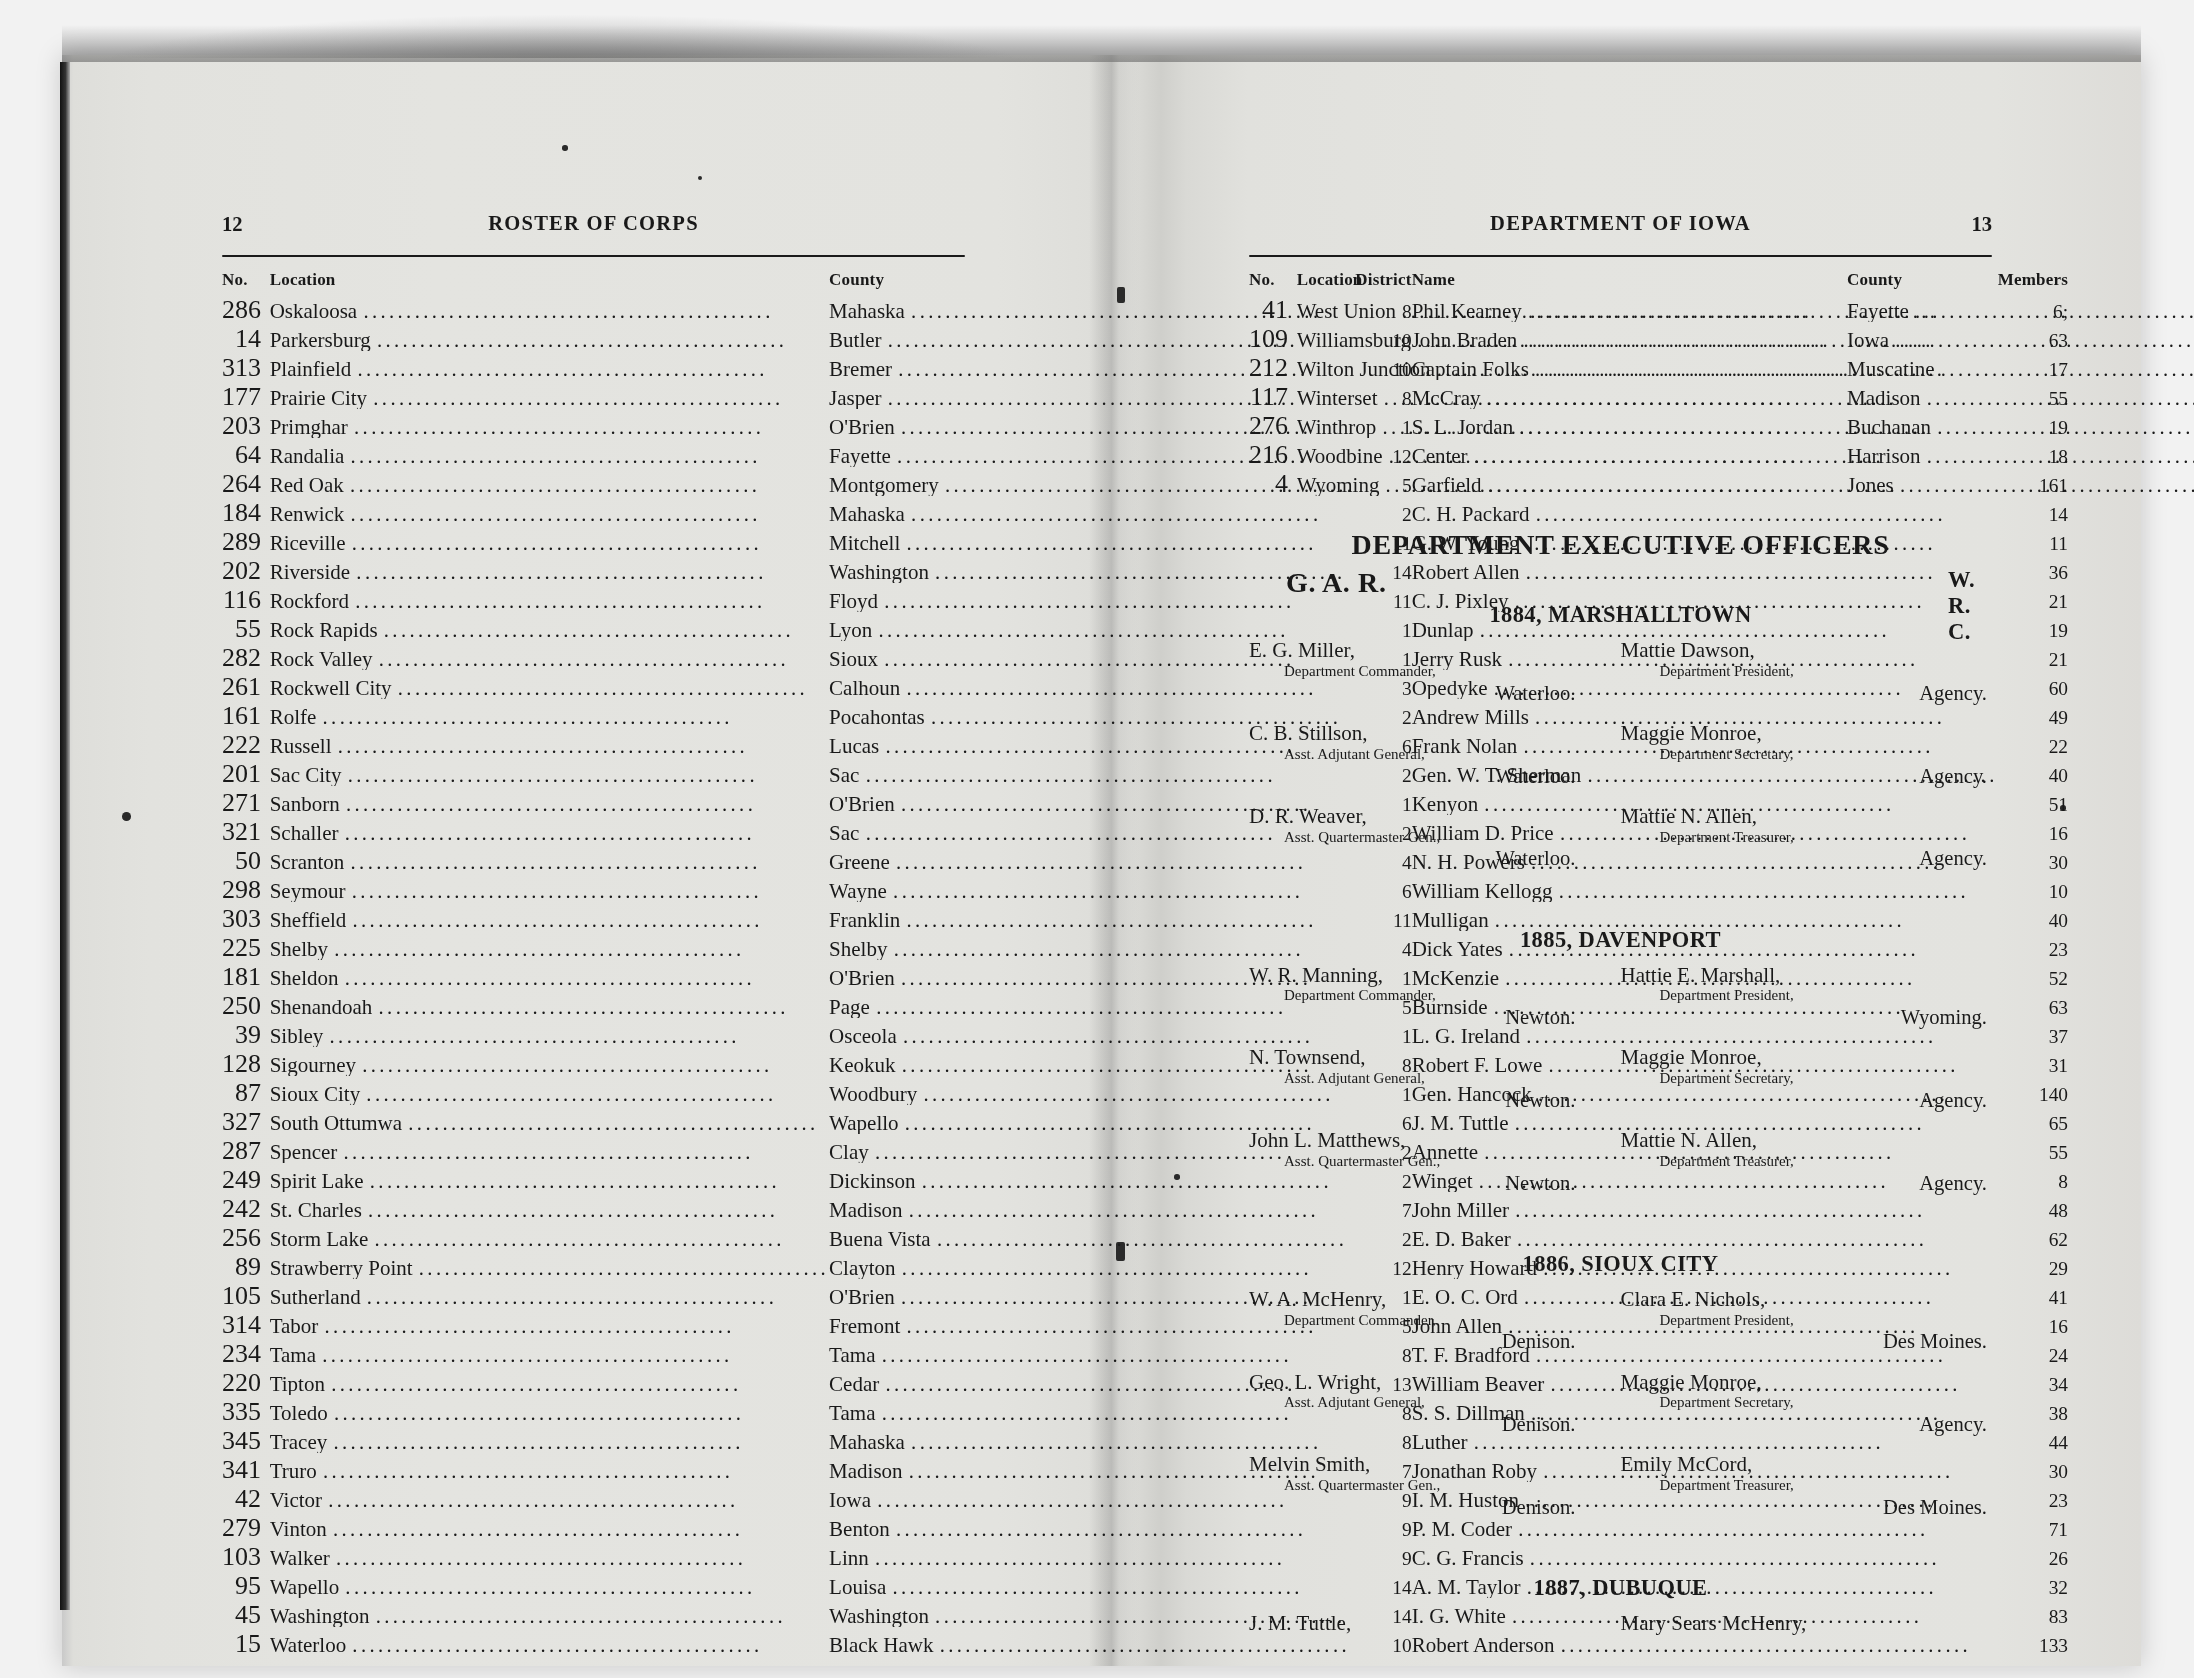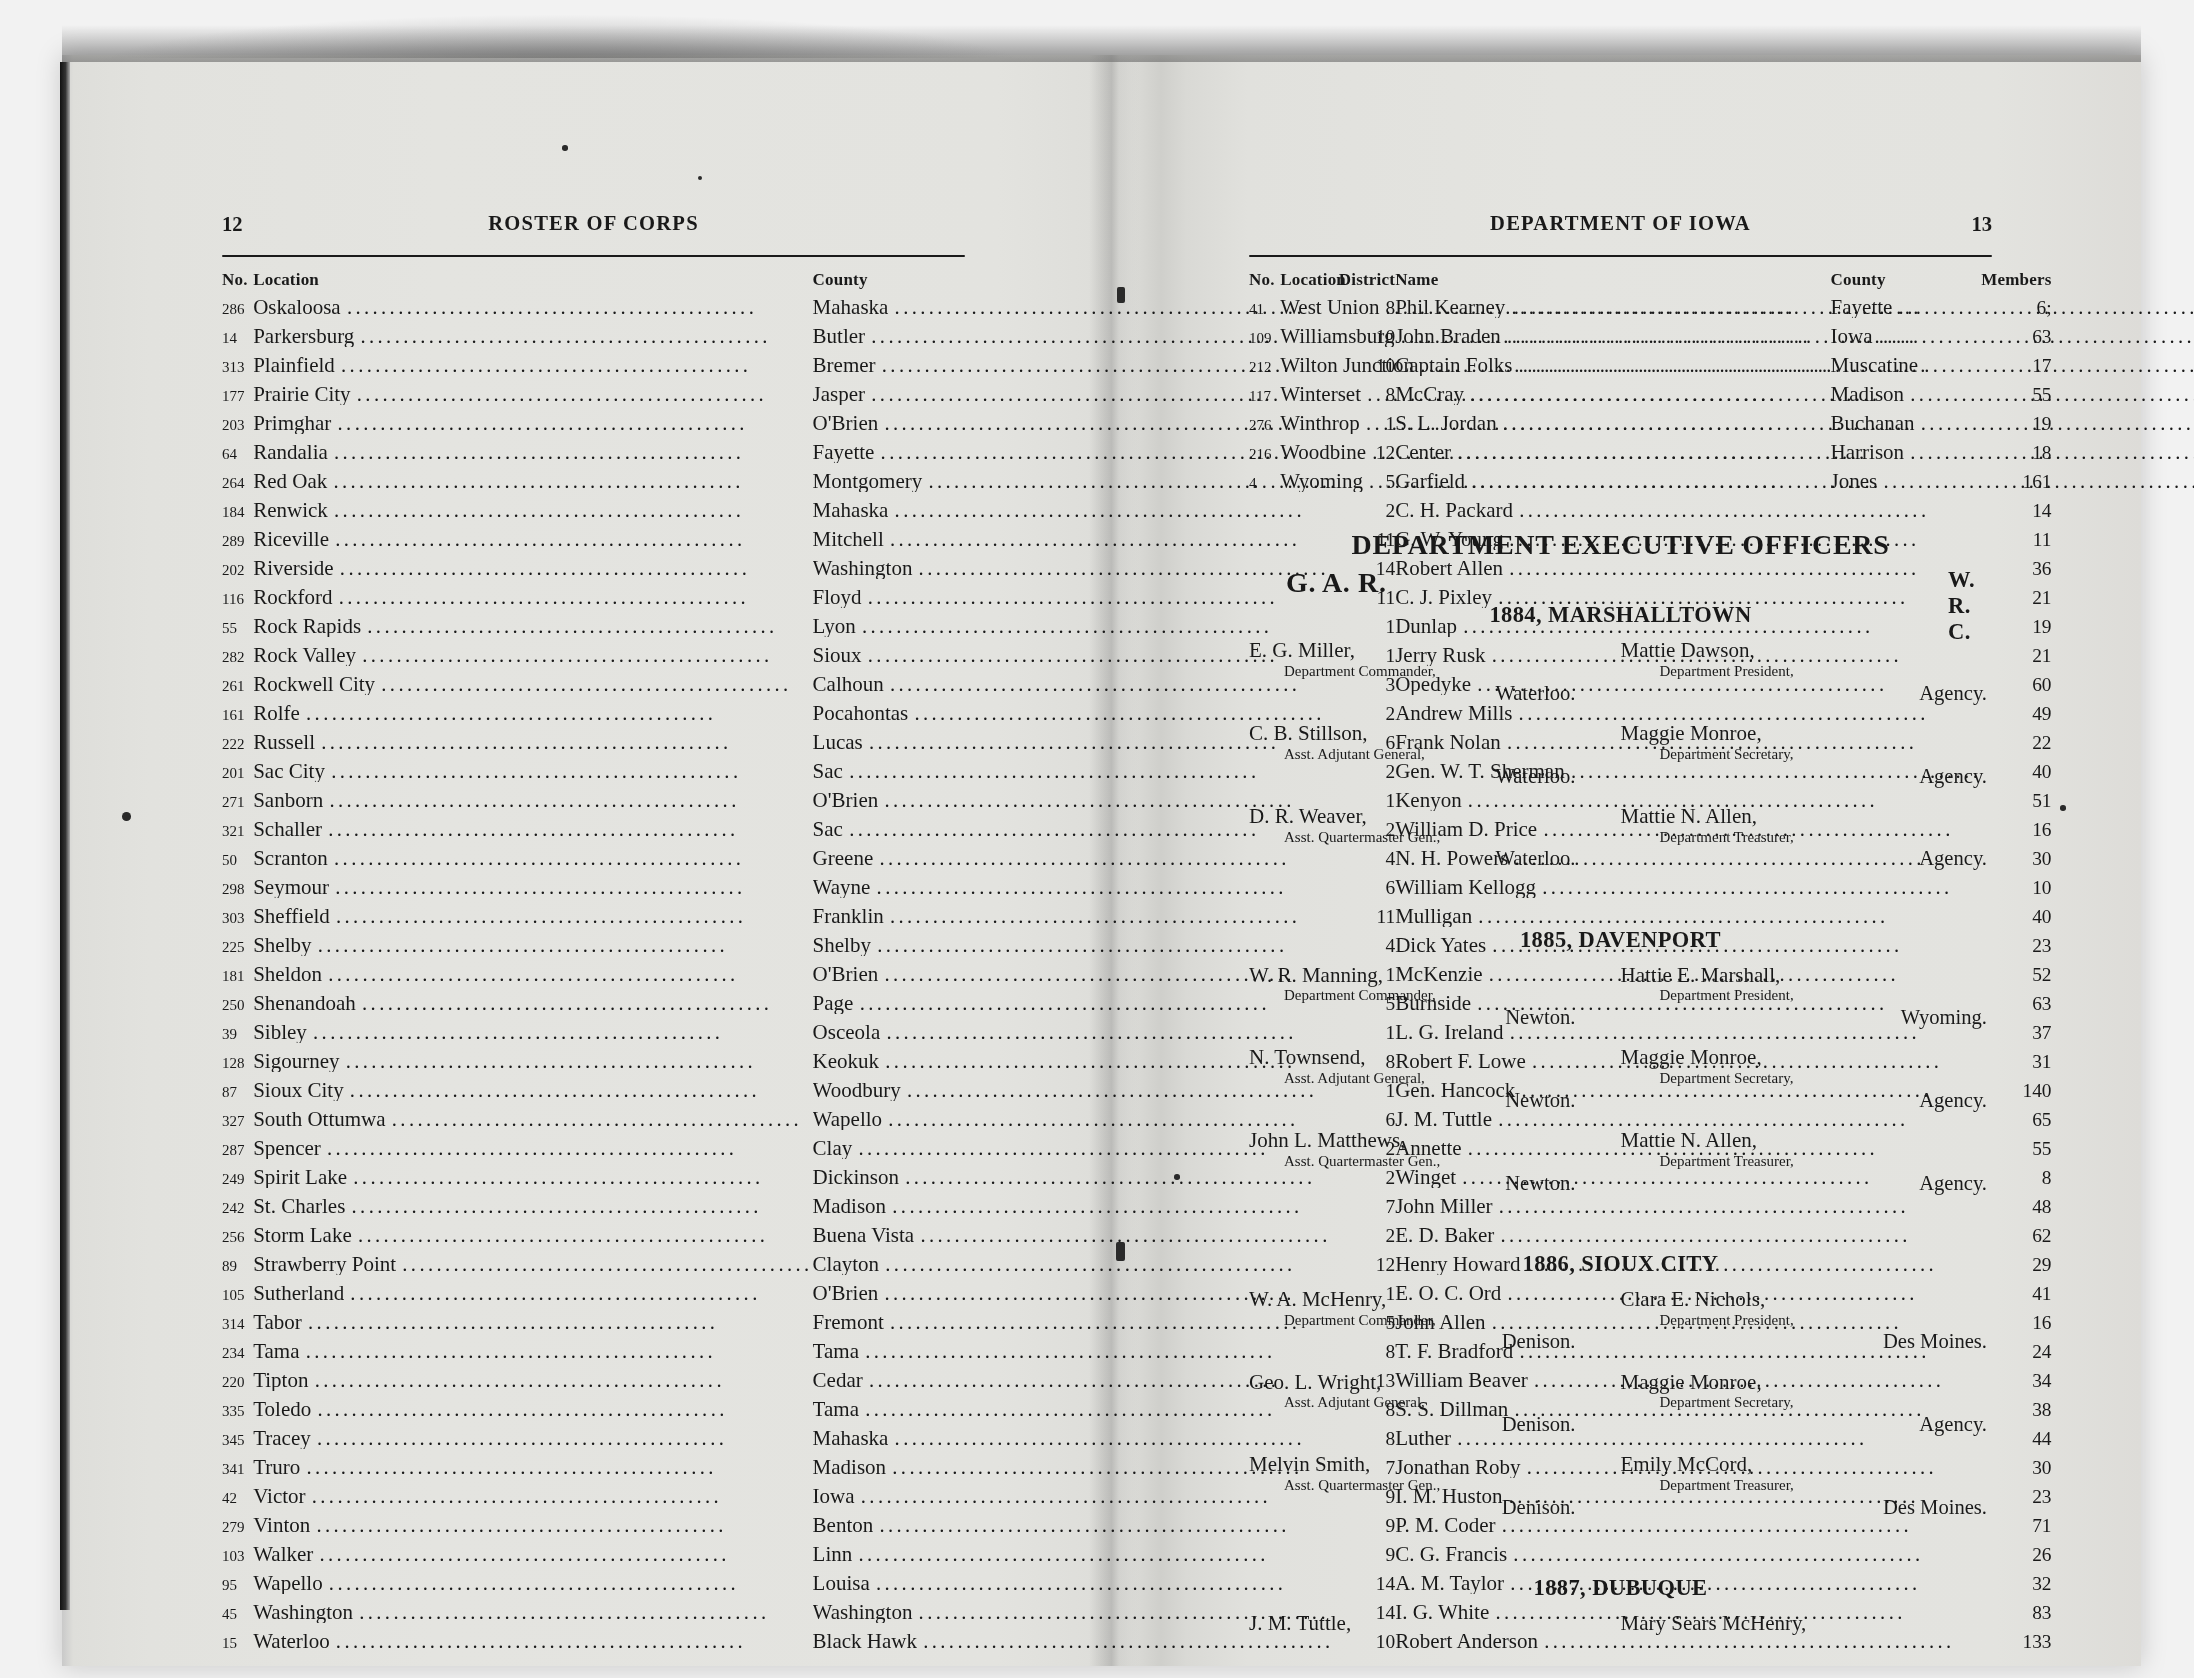--- a/index.html
+++ b/index.html
@@ -120,21 +120,21 @@
     padding: 13.7px 0 8.7px 0;
     text-align: left;
     letter-spacing: 0.2px;
   }
   table.roster td {
     padding: 0;
     height: 29px;
     vertical-align: baseline;
     white-space: nowrap;
   }
-  .c-no       { text-align: left; width: 70px; font-size: 15px; padding-right: 8.7px !important; }
+  .c-no       { text-align: right; width: 70px; font-size: 26px; padding-right: 8.7px !important; }
   .c-loc      { width: 187px; position: relative; }
   .c-county   { width: 187px; position: relative; }
   .c-dist     { text-align: right; width: 54px; font-size: 19.4px; }
   .c-name     { width: 187px; position: relative; }
   .c-mem      { text-align: right; width: 56px; font-size: 19.4px; }
 
   
   .leader {
     display: flex;
     align-items: baseline;

